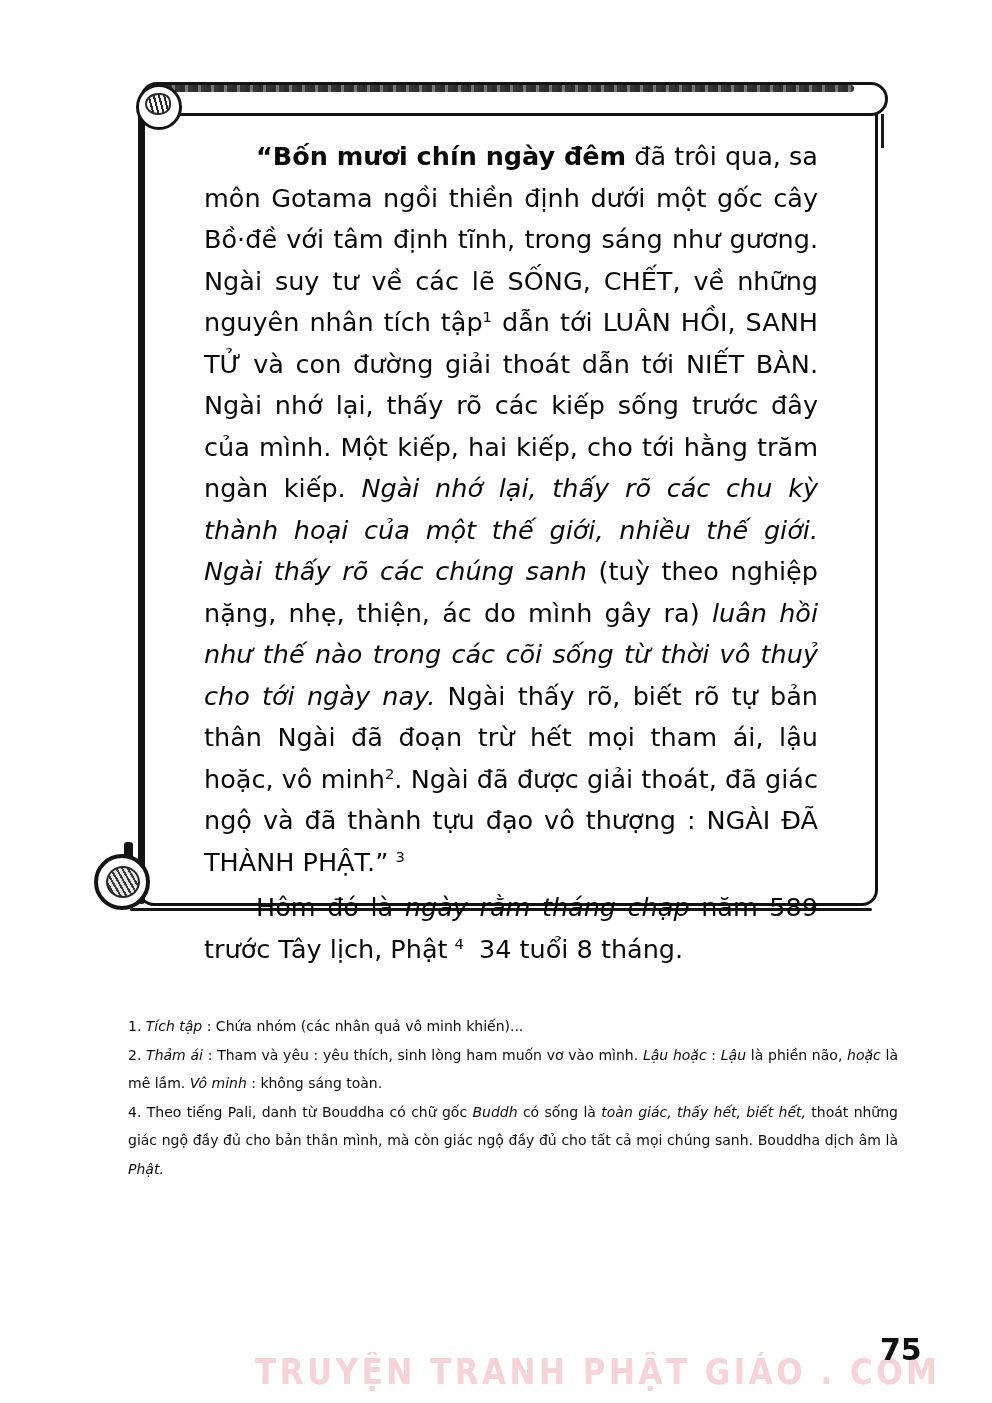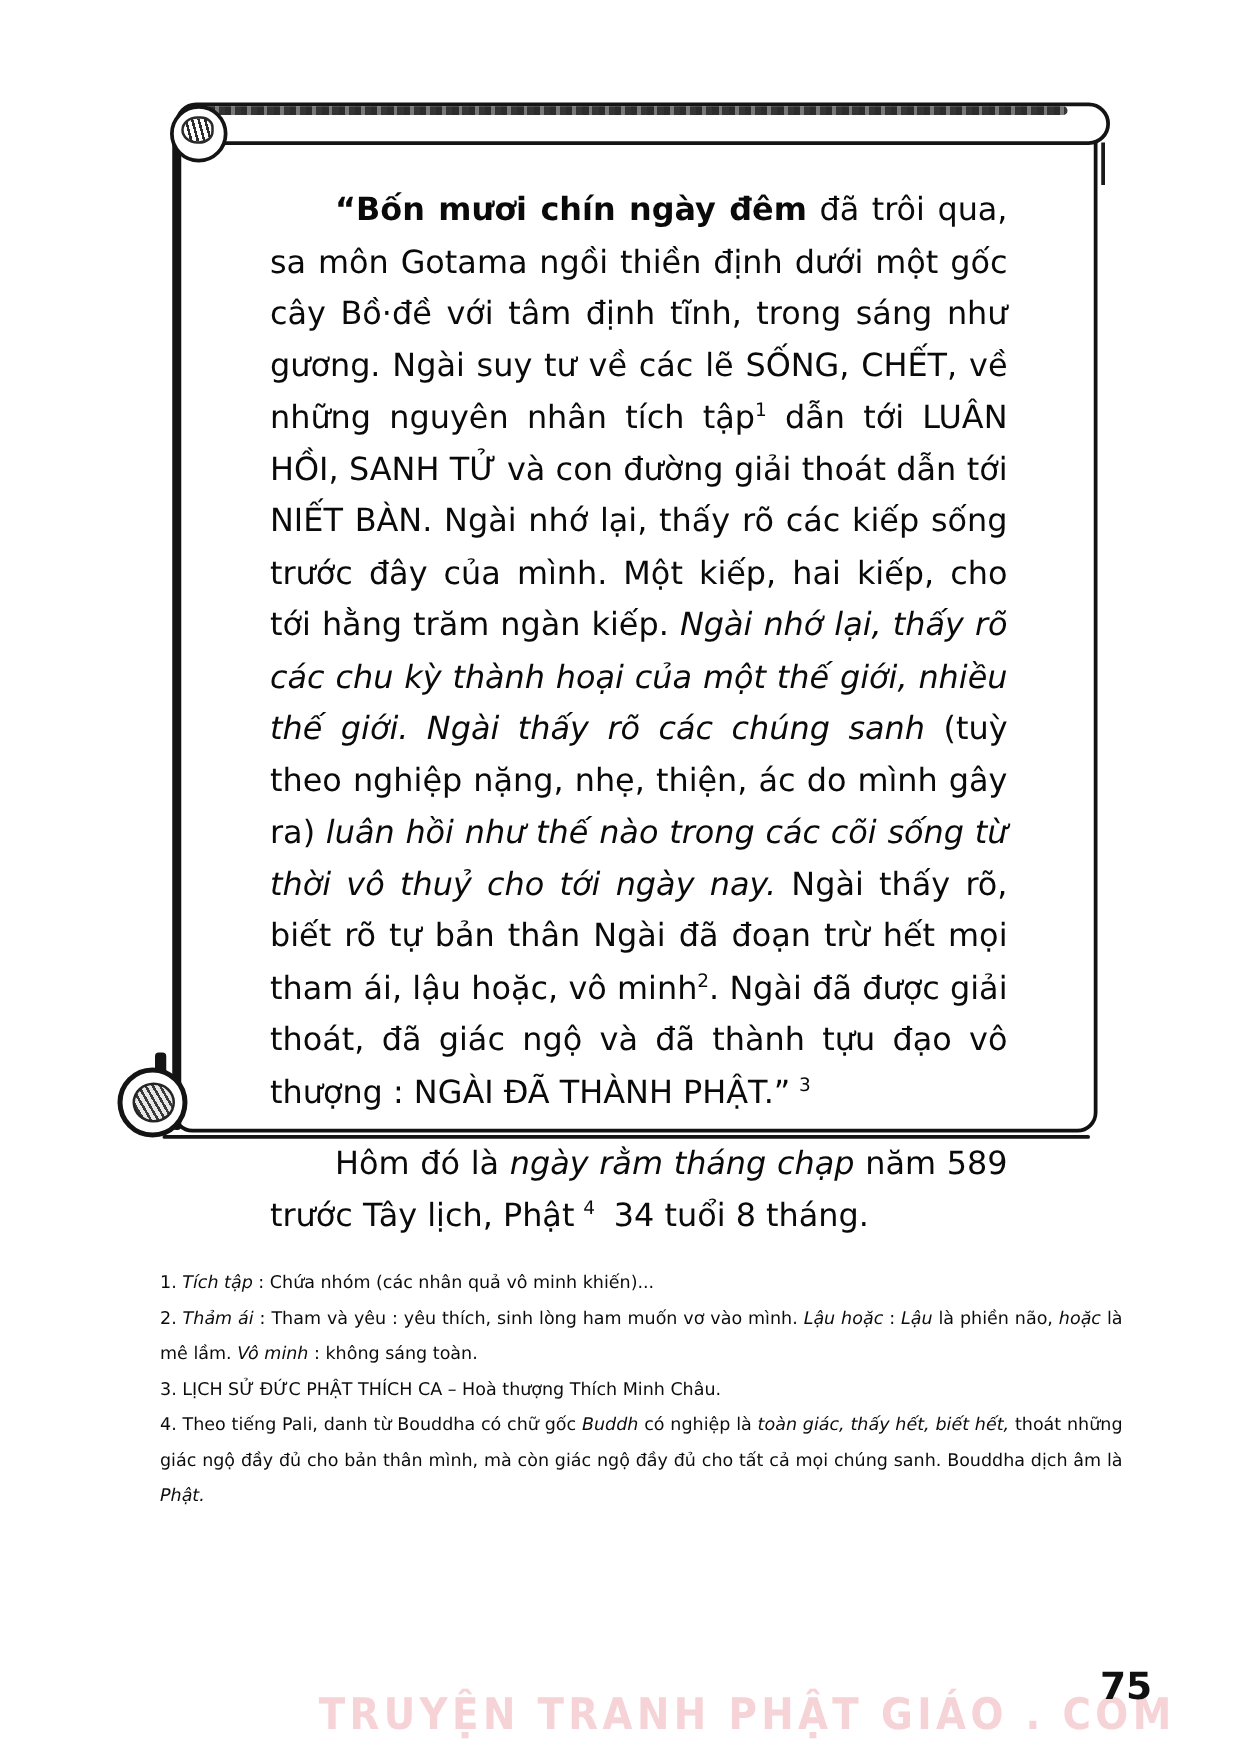--- a/index.html
+++ b/index.html
@@ -149,21 +149,21 @@
     left: 72px;
     top: 60px;
     width: 622px;
     font-family: "DejaVu Sans", sans-serif;
     font-size: 25.5px;
     line-height: 41.5px;
     color: #0a0a0a;
     text-align: justify;
     text-justify: inter-word;
   }
-  .story p { margin: 16px; text-indent: 52px; }
+  .story p { margin: 4px; text-indent: 52px; }
   .story .bold { font-weight: bold; }
   .story .ital { font-style: italic; }
   .story sup {
     font-size: 0.58em;
     vertical-align: super;
     line-height: 0;
   }
   .story .gap { display: inline-block; width: 7px; }
 
   
@@ -237,20 +237,19 @@
 
   </div>
 </div>
 
 <div id="footnotes">
 
   <p><span>1. </span><span class="ital">Tích tập</span><span> : Chứa nhóm (các nhân quả vô minh khiến)...</span></p>
 
   <p><span>2. </span><span class="ital">Thảm ái</span><span> : Tham và yêu : yêu thích, sinh lòng ham muốn vơ vào mình. </span><span class="ital">Lậu hoặc</span><span> : </span><span class="ital">Lậu</span><span> là phiền não, </span><span class="ital">hoặc</span><span> là mê lầm. </span><span class="ital">Vô minh</span><span> : không sáng toàn.</span></p>
 
-  <p><span>3. </span><span>LỊCH SỬ ĐỨC PHẬT THÍCH CA – Hoà thượng Thích Minh Châu.</span></p>
-
-  <p><span>4. </span><span>Theo tiếng Pali, danh từ Bouddha có chữ gốc </span><span class="ital">Buddh</span><span> có nghiệp là </span><span class="ital">toàn giác, thấy hết, biết hết,</span><span> thoát những giác ngộ đầy đủ cho bản thân mình, mà còn giác ngộ đầy đủ cho tất cả mọi chúng sanh. Bouddha dịch âm là </span><span class="ital">Phật.</span></p>
+
+  <p><span>4. </span><span>Theo tiếng Pali, danh từ Bouddha có chữ gốc </span><span class="ital">Buddh</span><span> có sống là </span><span class="ital">toàn giác, thấy hết, biết hết,</span><span> thoát những giác ngộ đầy đủ cho bản thân mình, mà còn giác ngộ đầy đủ cho tất cả mọi chúng sanh. Bouddha dịch âm là </span><span class="ital">Phật.</span></p>
 
 </div>
 
 <div id="watermark">TRUYỆN TRANH PHẬT GIÁO . COM</div>
 <div id="page-number">75</div>
 
 </body></html>

